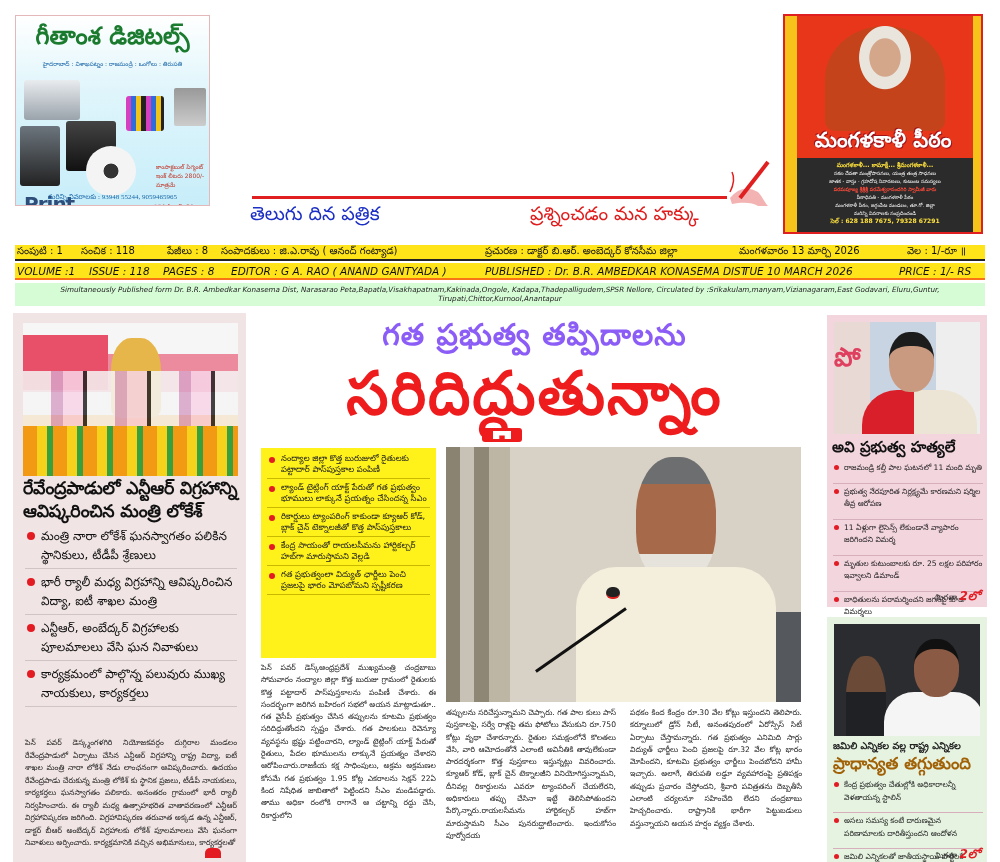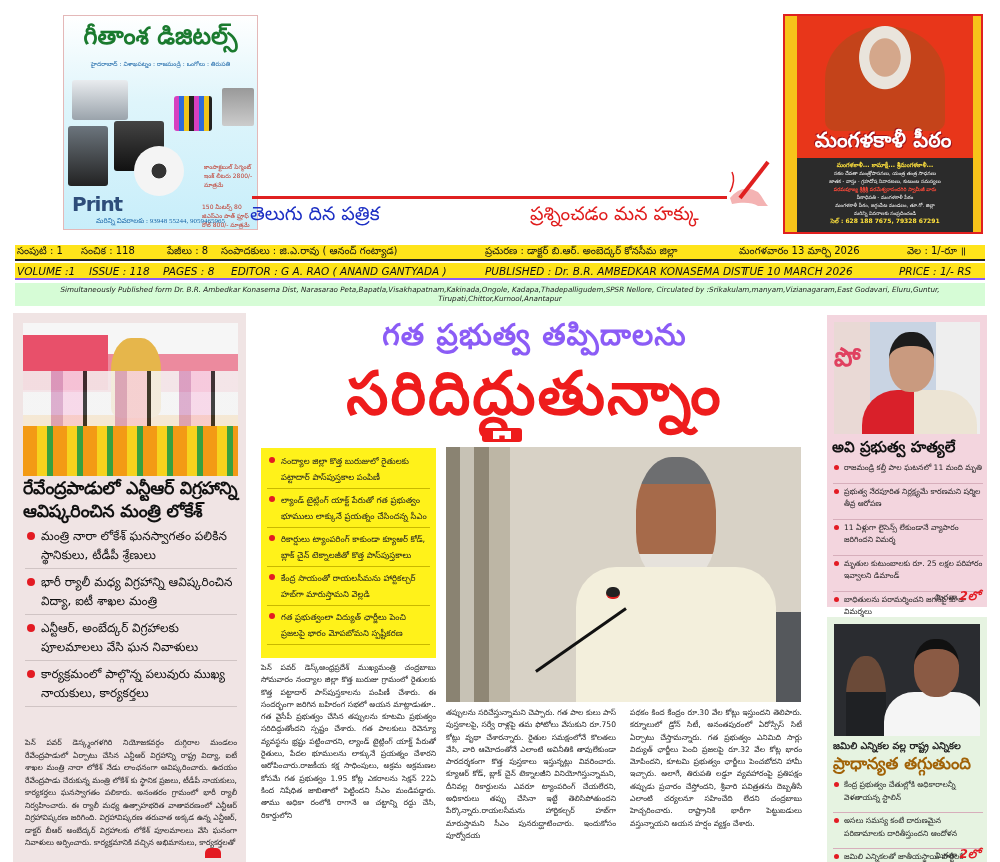--- a/index.html
+++ b/index.html
@@ -1,22 +1,22 @@
 <!DOCTYPE html>
 <html><head>
 <meta charset="utf-8">
 <style>
   * { box-sizing: border-box; margin: 0; padding: 0; }
   html, body { width: 1000px; height: 862px; background: #ffffff; overflow: hidden; }
   body { font-family: "DejaVu Sans", sans-serif; color: #111; position: relative; }
 
   
   .masthead { position: absolute; left: 0; top: 0; width: 1000px; height: 240px; }
-  .ad-left { position: absolute; left: 15px; top: 15px; width: 195px; height: 215px;
-    border: 1px solid #e4b8b8; background: linear-gradient(180deg,#ffffff 0%,#dff5fb 40%,#c8eefa 100%); overflow: hidden; margin-left: 48px; }
+  .ad-left { position: absolute; left: 15px; top: 15px; width: 195px; height: 191px;
+    border: 1px solid #e4b8b8; background: linear-gradient(180deg,#ffffff 0%,#dff5fb 40%,#c8eefa 100%); overflow: hidden; }
   .ad-left .ad-title { position: absolute; left: 0; width: 100%; top: 6px; text-align: center;
     font-weight: bold; font-size: 24px; color: #1a7a2e; }
   .ad-left .ad-cities { position: absolute; left: 0; width: 100%; top: 44px; text-align: center; font-size: 6px; color: #1a66a8; }
   .ad-left .printer1 { position: absolute; left: 8px; top: 64px; width: 56px; height: 40px; background: linear-gradient(#e9ecef,#9aa3ab); border-radius: 3px; }
   .ad-left .printer2 { position: absolute; left: 4px; top: 110px; width: 40px; height: 60px; background: linear-gradient(#6c757d,#222); border-radius: 3px; }
   .ad-left .printer3 { position: absolute; left: 50px; top: 105px; width: 50px; height: 50px; background: linear-gradient(#444,#111); border-radius: 3px; }
   .ad-left .inks { position: absolute; left: 110px; top: 80px; width: 38px; height: 35px;
     background: repeating-linear-gradient(90deg,#d640c0 0 5px,#2e6cdb 5px 10px,#f0c419 10px 15px,#222 15px 20px); border-radius: 3px; }
   .ad-left .cart { position: absolute; left: 158px; top: 72px; width: 32px; height: 38px; background: linear-gradient(#999,#ccc); border-radius: 2px; }
   .ad-left .rolls { position: absolute; left: 70px; top: 130px; width: 50px; height: 50px; border-radius: 50%; background: radial-gradient(circle,#333 0 20%,#f4f4f4 22% 100%); }
@@ -46,21 +46,21 @@
     text-shadow: 1px 1px 0 #a0131a, -1px -1px 0 #a0131a; }
   .ad-right .ad-body { position: absolute; left: 12px; top: 142px; width: 176px; height: 76px; background: #2b2b2b; padding: 3px; }
   .ad-right .ad-line { font-size: 5px; line-height: 8px; color: #fff; text-align: center; white-space: nowrap; overflow: hidden; }
   .ad-right .ad-line.red { color: #ff4a3a; font-weight: bold; }
   .ad-right .ad-line.yellow { color: #ffe23d; font-weight: bold; font-size: 6px; }
 
   
   .bar-te { position: absolute; left: 15px; top: 245px; width: 970px; height: 16px; background: #ffe41a;
     display: flex; align-items: center; font-size: 10px; white-space: nowrap; padding-left: 10px; border-bottom: 2px solid #222; }
   .bar-en { position: absolute; left: 15px; top: 263px; width: 970px; height: 17px; background: #ffe41a;
-    display: flex; align-items: center; font-size: 10.5px; font-style: italic; white-space: nowrap; padding-left: 2px; border-bottom: 2px solid #8b5cf6; }
+    display: flex; align-items: center; font-size: 10.5px; font-style: italic; white-space: nowrap; padding-left: 2px; border-bottom: 2px solid #f97316; }
   .bar-te span, .bar-en span { position: absolute; }
   .bar-pub { position: absolute; left: 15px; top: 283px; width: 970px; height: 23px; background: #d6fcd6;
     font-size: 7.2px; font-style: italic; color: #222; padding: 2px 4px; line-height: 9px; text-align: center; }
 
   
   .left-col { position: absolute; left: 13px; top: 313px; width: 233px; height: 549px; background: #f0e4e4; }
   .left-photo { position: absolute; left: 10px; top: 10px; width: 215px; height: 153px;
     background: linear-gradient(180deg,#f6f6f6 0 20%,#ec8a9e 20% 45%,#f2f2f2 45% 60%,#f59e1b 60% 100%); overflow: hidden; }
   .left-photo .banner { position: absolute; left: 0; top: 12px; width: 85px; height: 55px; background: #e8506a; }
   .left-photo .statue { position: absolute; left: 88px; top: 15px; width: 50px; height: 80px; background: #e6b64b; border-radius: 40% 40% 10px 10px; }
@@ -72,21 +72,21 @@
   .left-bullets { position: absolute; left: 12px; top: 214px; width: 212px; }
   .left-bullet { position: relative; padding-left: 16px; font-size: 12px; line-height: 19px; border-bottom: 1px solid #d0c4c4; padding-bottom: 3px; margin-bottom: 4px; }
   .left-bullet .dot { position: absolute; left: 2px; top: 5px; width: 8px; height: 8px; border-radius: 50%; background: #e31b23; }
   .left-body { position: absolute; left: 12px; top: 424px; width: 212px; font-size: 7.6px; line-height: 12.5px; text-align: justify; color: #222; }
   .left-cont { position: absolute; left: 205px; top: 848px; width: 16px; height: 10px; background: #e31b23; border-radius: 5px 5px 0 0; }
 
   
   .headline-top { position: absolute; left: 252px; top: 312px; width: 565px; text-align: center; font-size: 30px; font-weight: bold; color: #8b5cf6; line-height: 46px; letter-spacing: 1px; }
   .headline-main { position: absolute; left: 252px; top: 354px; width: 565px; text-align: center; font-size: 60px; font-weight: bold; color: #ee1c1c; line-height: 78px; letter-spacing: 2px; }
   .yellow-box { position: absolute; left: 261px; top: 448px; width: 175px; height: 210px; background: #fff21a; padding: 5px 6px 0 6px; }
-  .yb-item { position: relative; padding-left: 14px; font-size: 8.4px; line-height: 16px; color: #222; border-bottom: 1px solid #c9b800; padding-bottom: 3px; margin-bottom: 3px; }
+  .yb-item { position: relative; padding-left: 14px; font-size: 8.4px; line-height: 11px; color: #222; border-bottom: 1px solid #c9b800; padding-bottom: 3px; margin-bottom: 3px; }
   .yb-item .dot { position: absolute; left: 2px; top: 4px; width: 6px; height: 6px; border-radius: 50%; background: #e31b23; }
   .cm-photo { position: absolute; left: 446px; top: 447px; width: 355px; height: 255px; overflow: hidden;
     background: linear-gradient(90deg,#8a8372 0 4%,#c7c2b5 4% 8%,#8f8775 8% 12%,#bdb6a5 12% 18%,#d8d2c6 18% 100%); }
   .cm-photo .head { position: absolute; left: 190px; top: 10px; width: 80px; height: 125px; border-radius: 45% 45% 40% 40%;
     background: linear-gradient(180deg,#6d6e70 0 22%,#a66a4a 22% 78%,#e6e2dc 78% 100%); }
   .cm-photo .shirt { position: absolute; left: 130px; top: 120px; width: 200px; height: 140px; background: #f3efdc; border-radius: 40px 40px 0 0; }
   .cm-photo .chair { position: absolute; right: 0; top: 165px; width: 25px; height: 90px; background: #55585c; }
   .cm-photo .mic { position: absolute; left: 70px; top: 160px; width: 110px; height: 3px; background: #111; transform: rotate(-35deg); transform-origin: right center; }
   .cm-photo .mic-head { position: absolute; left: 160px; top: 140px; width: 14px; height: 12px; border-radius: 6px; background: #222; border-bottom: 2px solid #e02020; }
   .red-badge { position: absolute; left: 482px; top: 428px; width: 40px; height: 14px; background: #ee1c1c; border-radius: 3px; }

